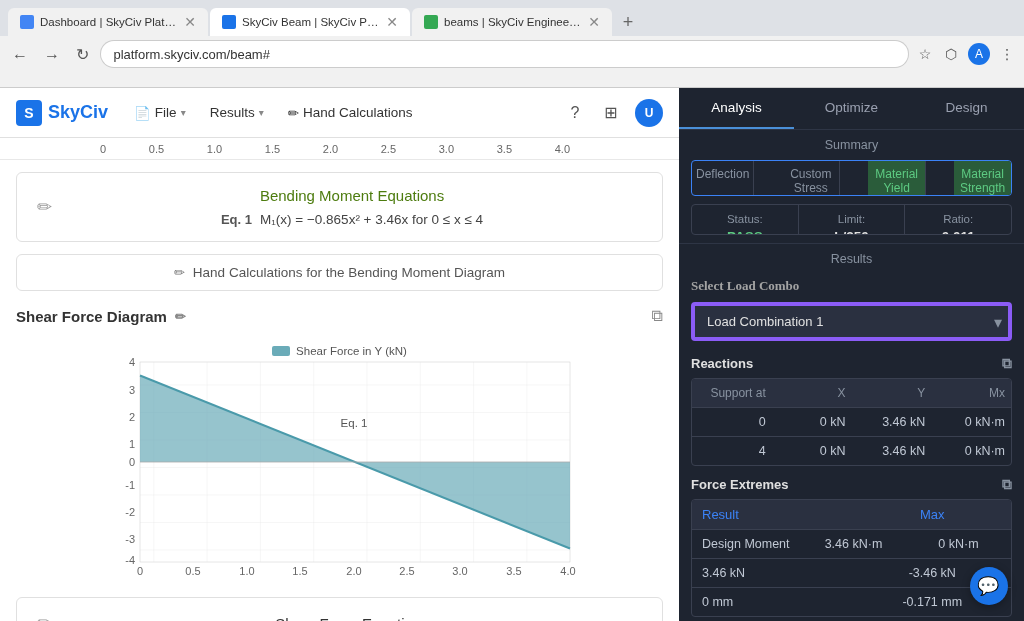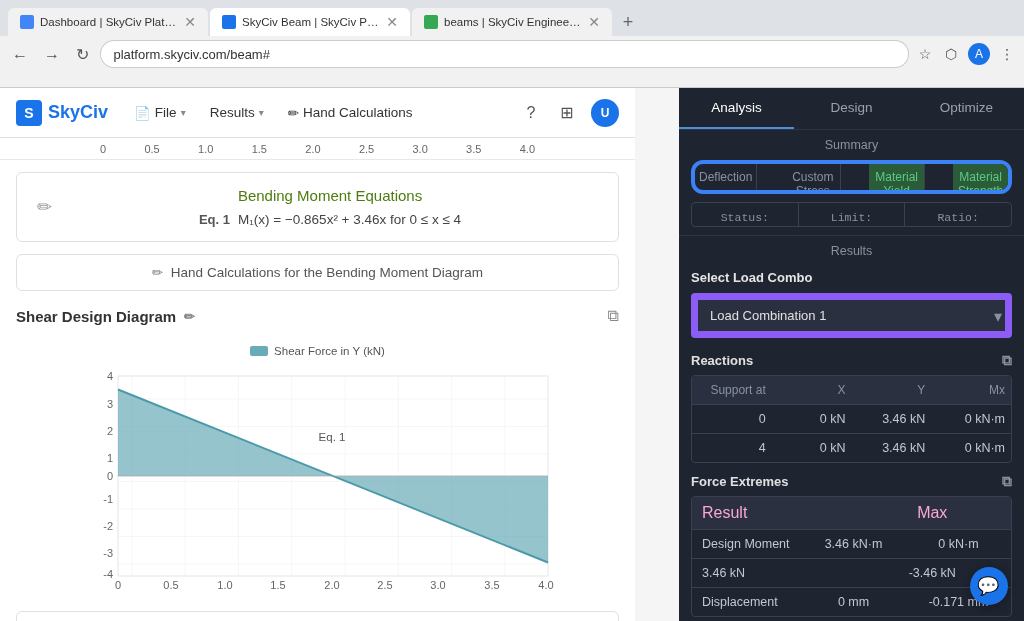--- a/index.html
+++ b/index.html
@@ -58,84 +58,84 @@
     .pencil-icon { font-size: 13px; color: #777; }
 
     
     .section-title { display: flex; align-items: center; justify-content: space-between; margin-bottom: 12px; }
     .section-title-text { font-size: 15px; font-weight: 600; color: #333; display: flex; align-items: center; gap: 8px; }
     .section-title-icon { font-size: 13px; color: #888; cursor: pointer; }
     .copy-icon { color: #888; font-size: 16px; cursor: pointer; }
 
     
     .chart-container { background: #fff; padding: 8px; }
-    .chart-legend { display: flex; align-items: center; justify-content: center; gap: 6px; margin-bottom: 14px; font-size: 11.5px; color: #555; }
+    .chart-legend { display: flex; align-items: center; justify-content: center; gap: 6px; margin-bottom: 0; font-size: 11.5px; color: #555; }
     .legend-swatch { width: 18px; height: 10px; background: #6aabb8; border-radius: 2px; }
     .chart-area { position: relative; width: 480px; height: 220px; margin: 0 auto; }
     .chart-svg { width: 100%; height: 100%; }
 
     
     .shear-card { background: #fff; border: 1px solid #e0e0e0; border-radius: 6px; padding: 14px 20px; }
     .shear-card-title { font-size: 15px; font-weight: 500; color: #333; text-align: center; }
 
     
-    .right-panel { width: 345px; background: #1e2430; color: #e0e0e0; display: flex; flex-direction: column; overflow-y: auto; flex-shrink: 0; margin-left: 44px; }
+    .right-panel { width: 345px; background: #1e2430; color: #e0e0e0; display: flex; flex-direction: column; overflow-y: auto; flex-shrink: 0; }
 
     
     .analysis-tabs { display: flex; border-bottom: 1px solid #2e3545; }
     .analysis-tab { flex: 1; padding: 12px 0; text-align: center; font-size: 13.5px; color: #9aa0b0; cursor: pointer; }
     .analysis-tab.active { color: #fff; border-bottom: 2px solid #4a90d9; }
 
     
     .summary-header { text-align: center; padding: 8px 12px; font-size: 12.5px; color: #8892a0; }
 
     
-    .status-badges { display: flex; margin: 0 12px 0 12px; border: 4px solid #3b82f6; border-radius: 12px; overflow: hidden; gap: 28px; }
+    .status-badges { display: flex; margin: 0 12px 0 12px; border: 1px solid #3b82f6; border-radius: 4px; overflow: hidden; gap: 28px; }
     .status-badge { flex: 1; padding: 6px 4px; text-align: center; font-size: 12px; font-weight: 500; cursor: pointer; }
     .status-badge.deflection { background: transparent; color: #8892a0; border-right: 1px solid #3a4050; }
     .status-badge.custom-stress { background: transparent; color: #8892a0; border-right: 1px solid #3a4050; }
     .status-badge.material-yield { background: #2a5c3a; color: #5dca82; border-right: 1px solid #3a4050; }
     .status-badge.material-strength { background: #2a5c3a; color: #5dca82; }
 
     
     .pass-fail-table { margin: 8px 12px; border: 1px solid #3a4050; border-radius: 4px; overflow: hidden; }
     .pass-fail-row { display: flex; }
-    .pass-fail-cell { flex: 1; padding: 8px 6px; text-align: center; border-right: 1px solid #3a4050; font-family: Liberation Mono, monospace; }
+    .pass-fail-cell { flex: 1; padding: 8px 6px; text-align: center; border-right: 1px solid #3a4050; }
     .pass-fail-cell:last-child { border-right: none; }
     .pass-fail-label { font-size: 11.5px; color: #8892a0; margin-bottom: 4px; }
     .pass-fail-value { font-size: 13.5px; font-weight: 600; }
     .pass-value { color: #5dca82; }
     .normal-value { color: #e0e0e0; }
 
     
     .results-header { text-align: center; padding: 8px 0 4px; font-size: 12.5px; color: #8892a0; border-top: 1px solid #2e3545; }
 
     
     .load-combo-section { padding: 8px 12px; }
-    .load-combo-label { font-size: 13px; font-weight: 600; color: #e5e5e5; margin-bottom: 8px; }
-    .load-combo-select { width: 100%; padding: 8px 12px; background: #2a3040; border: 7px solid #8b5cf6; border-radius: 4px; color: #e0e0e0; font-size: 13px; appearance: none; cursor: pointer; display: flex; justify-content: space-between; align-items: center; }
+    .load-combo-label { font-size: 13px; font-weight: 600; color: #a3a3a3; margin-bottom: 8px; font-family: Liberation Serif, serif; }
+    .load-combo-select { width: 100%; padding: 8px 12px; background: #2a3040; border: 4px solid #8b5cf6; border-radius: 4px; color: #e0e0e0; font-size: 13px; appearance: none; cursor: pointer; display: flex; justify-content: space-between; align-items: center; }
     .select-wrapper { position: relative; }
     .select-wrapper::after { content: '▾'; position: absolute; right: 10px; top: 50%; transform: translateY(-50%); color: #8892a0; pointer-events: none; }
 
     
     .reactions-section { padding: 6px 12px 4px; }
     .section-label { font-size: 13px; font-weight: 600; color: #e0e0e0; margin-bottom: 6px; display: flex; align-items: center; justify-content: space-between; }
     .reactions-table { width: 100%; border: 1px solid #3a4050; border-radius: 4px; overflow: hidden; font-size: 12.5px; }
     .r-header { display: flex; background: #2a3040; }
     .r-row { display: flex; border-top: 1px solid #3a4050; }
     .r-cell { flex: 1; padding: 7px 6px; text-align: right; color: #c0c8d4; }
     .r-header .r-cell { color: #8892a0; font-size: 12px; }
 
     
     .force-section { padding: 6px 12px 4px; }
     .force-table { width: 100%; border: 1px solid #3a4050; border-radius: 4px; overflow: hidden; font-size: 12.5px; }
     .f-header { display: flex; background: #2a3040; }
     .f-row { display: flex; border-top: 1px solid #3a4050; }
     .f-cell { flex: 1; padding: 7px 6px; text-align: center; color: #c0c8d4; }
-    .f-header .f-cell { color: #f9a8d4; font-size: 16px; }
+    .f-header .f-cell { color: #3b82f6; font-size: 13px; }
     .f-cell:first-child { text-align: left; padding-left: 10px; }
 
     
     .chat-bubble { position: fixed; bottom: 16px; right: 16px; width: 38px; height: 38px; background: #1a73e8; border-radius: 50%; display: flex; align-items: center; justify-content: center; color: white; font-size: 18px; cursor: pointer; box-shadow: 0 2px 8px rgba(0,0,0,0.3); }
 
     
     ::-webkit-scrollbar { width: 6px; }
     ::-webkit-scrollbar-track { background: #f0f0f0; }
     ::-webkit-scrollbar-thumb { background: #ccc; border-radius: 3px; }
   </style>
@@ -237,21 +237,21 @@
       </div>
 
       <button class="hand-calc-btn">
         <span class="pencil-icon">✏</span>
         <span>Hand Calculations for the Bending Moment Diagram</span>
       </button>
 
       <div>
         <div class="section-title">
           <div class="section-title-text">
-            <span>Shear Design Diagram</span>
+            <span>Shear Force Diagram</span>
             <span class="section-title-icon">✏</span>
           </div>
           <span class="copy-icon">⧉</span>
         </div>
 
         <div class="chart-container">
           <div class="chart-legend">
             <div class="legend-swatch"></div>
             <span>Shear Force in Y (kN)</span>
           </div>
@@ -310,24 +310,24 @@
     </div>
   </div>
 
   <div class="right-panel">
 
     <div class="analysis-tabs">
       <div class="analysis-tab active">
         <span>Analysis</span>
       </div>
       <div class="analysis-tab">
+        <span>Optimize</span>
+      </div>
+      <div class="analysis-tab">
         <span>Design</span>
-      </div>
-      <div class="analysis-tab">
-        <span>Optimize</span>
       </div>
     </div>
 
     <div class="summary-header">Summary</div>
 
     <div class="status-badges">
       <div class="status-badge deflection">
         <span>Deflection</span>
       </div>
       <div class="status-badge custom-stress">
@@ -409,21 +409,20 @@
         <div class="f-row">
           <div class="f-cell">Design Moment</div>
           <div class="f-cell">3.46 kN·m</div>
           <div class="f-cell">0 kN·m</div>
         </div>
         <div class="f-row">
           <div class="f-cell">3.46 kN</div>
           <div class="f-cell">-3.46 kN</div>
         </div>
         <div class="f-row">
-          <div class="f-cell">Displacement</div>
           <div class="f-cell">0 mm</div>
           <div class="f-cell">-0.171 mm</div>
         </div>
       </div>
     </div>
 
   </div>
 </div>
 
 <div class="chat-bubble">💬</div>

